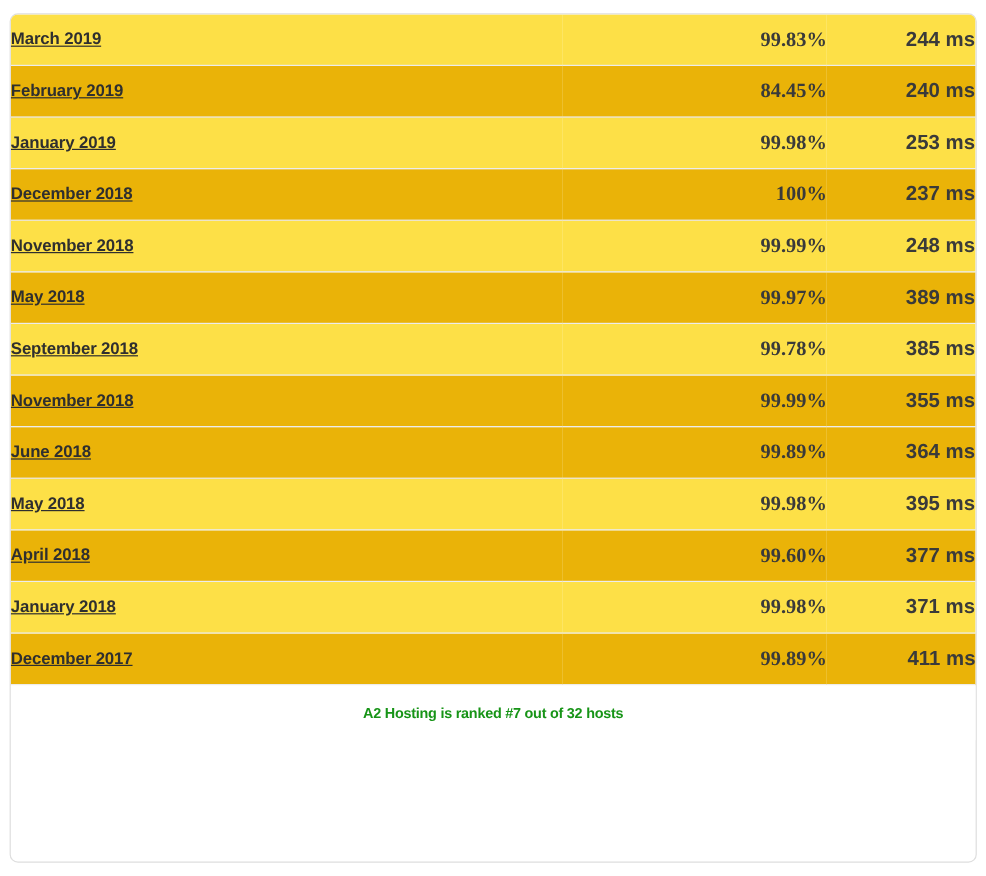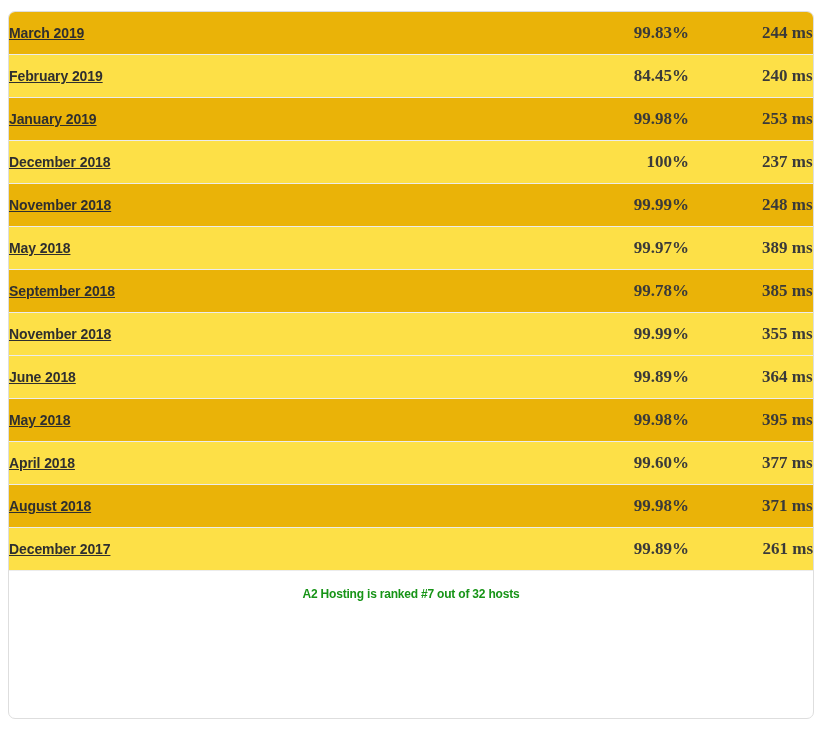--- a/index.html
+++ b/index.html
@@ -30,24 +30,24 @@
   .uptime-table {
     width: 100%;
     border-collapse: collapse;
     table-layout: fixed;
   }
 
   .uptime-table tr {
     height: 42px;
   }
   .uptime-table tr.stripe > td {
-    background: #eab308;
+    background: #fde047;
   }
   .uptime-table tr.plain > td {
-    background: #fde047;
+    background: #eab308;
   }
 
   .uptime-table td {
     border-bottom: 1px solid #ececec;
     padding: 0;
     vertical-align: middle;
     height: 42px;
   }
 
   .col-month   { width: 460px; }
@@ -71,21 +71,21 @@
   .uptime-cell {
     font-family: "Liberation Serif", "DejaVu Serif", serif;
     font-size: 17px;
     font-weight: bold;
     color: #3a3a3a;
     text-align: right;
     padding-left: 4px;
   }
 
   .latency-cell {
-    font-family: Liberation Serif, serif;
+    font-family: Liberation Sans, sans-serif;
     font-size: 17px;
     font-weight: bold;
     color: #3a3a3a;
     text-align: right;
     padding-right: 6px;
     border-right: 1px solid #e4e4e4;
   }
 
   .uptime-table tr:last-child .latency-cell {
     border-right: none;
@@ -169,28 +169,28 @@
           <td class="month-cell"><span class="month-link">May 2018</span></td>
           <td class="uptime-cell">99.98%</td>
           <td class="latency-cell">395 ms</td>
         </tr>
         <tr class="plain">
           <td class="month-cell"><span class="month-link">April 2018</span></td>
           <td class="uptime-cell">99.60%</td>
           <td class="latency-cell">377 ms</td>
         </tr>
         <tr class="stripe">
-          <td class="month-cell"><span class="month-link">August 2018</span></td>
+          <td class="month-cell"><span class="month-link">January 2018</span></td>
           <td class="uptime-cell">99.98%</td>
           <td class="latency-cell">371 ms</td>
         </tr>
         <tr class="plain">
           <td class="month-cell"><span class="month-link">December 2017</span></td>
           <td class="uptime-cell">99.89%</td>
-          <td class="latency-cell">261 ms</td>
+          <td class="latency-cell">411 ms</td>
         </tr>
       </tbody>
   </table>
 
   <div class="card-footer">
     <div class="rank-note" style="color: rgb(23, 148, 23);">A2 Hosting is ranked #7 out of 32 hosts</div>
   </div>
 
 </div>
 

